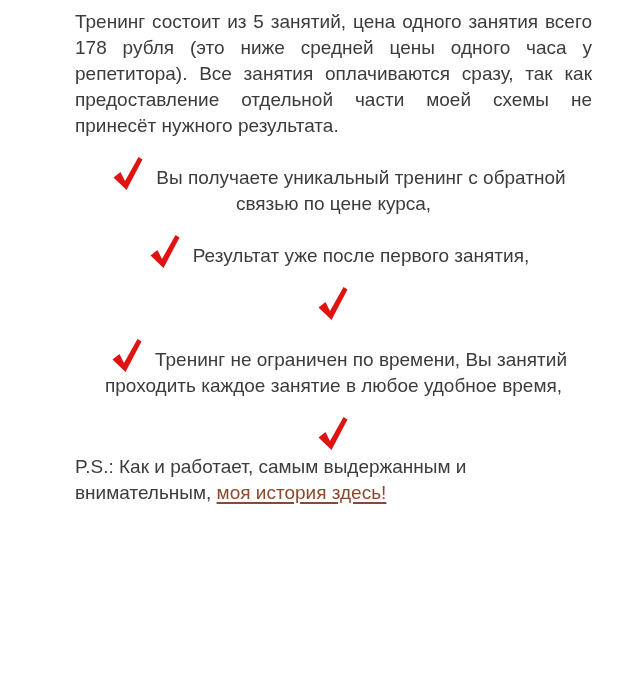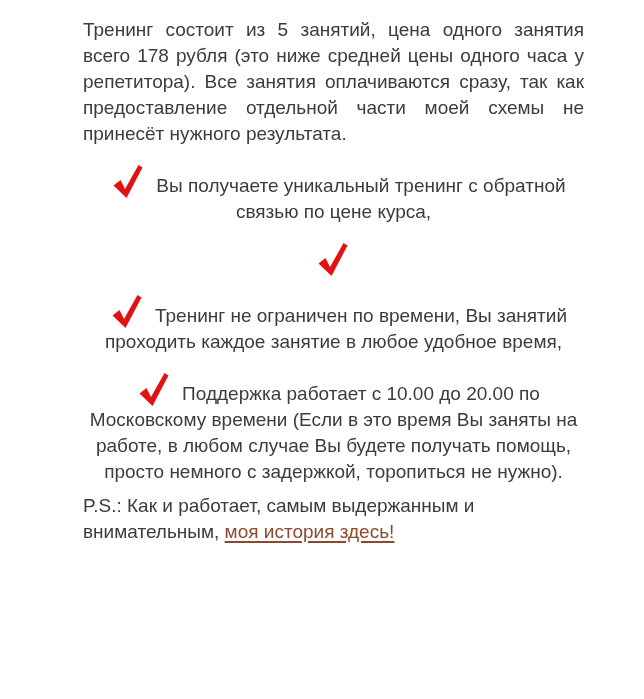--- a/index.html
+++ b/index.html
@@ -15,21 +15,21 @@
     color: #3c3c3c;
   }
   .page {
     box-sizing: border-box;
     width: 644px;
     height: 699px;
     padding: 9px 52px 0 75px;
     background: #ffffff;
   }
   p {
-    margin: 8px;
+    margin: 0;
     font-size: 19px;
     line-height: 26px;
     color: #3c3c3c;
   }
   .intro {
     text-align: justify;
   }
   .bullet {
     margin-top: 18px;
     text-align: center;
@@ -68,20 +68,27 @@
   <p class="intro">Тренинг состоит из 5 занятий, цена одного занятия всего 178 рубля (это ниже средней цены  одного часа у репетитора). Все занятия оплачиваются сразу, так как предоставление отдельной части моей схемы не принесёт нужного результата.</p>
 
   <p class="bullet">
     <span class="check">
       <svg viewBox="0 0 30 34" xmlns="http://www.w3.org/2000/svg">
         <path d="M0.5,20.5 L7.5,15 L12,24 L25.5,0 L29.5,2.5 L13.5,33 Z" fill="#e01212"></path>
       </svg>
     </span><span>Вы получаете уникальный тренинг с обратной связью по цене курса,</span>
   </p>
 
+  <p class="bullet">
+    <span class="check">
+      <svg viewBox="0 0 30 34" xmlns="http://www.w3.org/2000/svg">
+        <path d="M0.5,20.5 L7.5,15 L12,24 L25.5,0 L29.5,2.5 L13.5,33 Z" fill="#e01212"></path>
+      </svg>
+    </span><span>Результат уже после первого занятия,</span>
+  </p>
 
   <p class="bullet">
     <span class="check">
       <svg viewBox="0 0 30 34" xmlns="http://www.w3.org/2000/svg">
         <path d="M0.5,20.5 L7.5,15 L12,24 L25.5,0 L29.5,2.5 L13.5,33 Z" fill="#e01212"></path>
       </svg>
     </span>
   </p>
 
 
@@ -91,18 +98,18 @@
         <path d="M0.5,20.5 L7.5,15 L12,24 L25.5,0 L29.5,2.5 L13.5,33 Z" fill="#e01212"></path>
       </svg>
     </span><span>Тренинг не ограничен по времени, Вы занятий проходить каждое занятие в любое удобное время,</span>
   </p>
 
   <p class="bullet">
     <span class="check">
       <svg viewBox="0 0 30 34" xmlns="http://www.w3.org/2000/svg">
         <path d="M0.5,20.5 L7.5,15 L12,24 L25.5,0 L29.5,2.5 L13.5,33 Z" fill="#e01212"></path>
       </svg>
-    </span><span>Поддержка работает с 10.00 до 20.00 по Московскому времени (Если в это время Вы заняты на работе, в любом случае Вы будете получать помощь, просто немного с задержкой, торопиться не нужно).</span>
+    </span>
   </p>
 
   <p class="ps"><span>P.S.: Как и работает, самым выдержанным и внимательным, </span><a href="#" class="ps-link">моя история здесь!</a></p>
 
 </div>
 
 </body></html>

